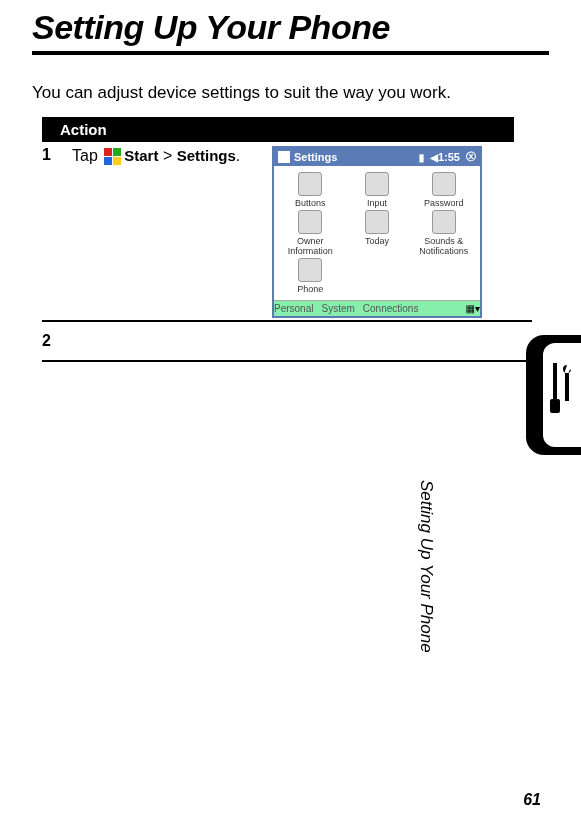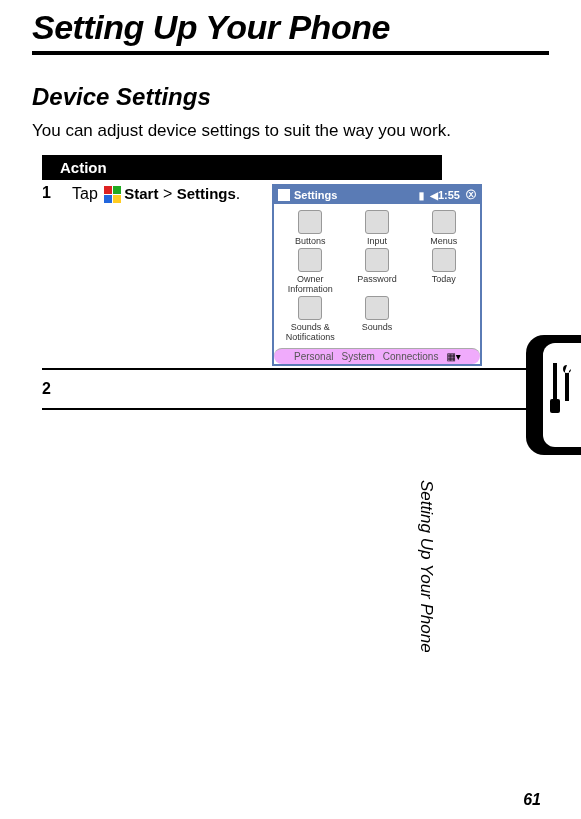--- a/index.html
+++ b/index.html
@@ -37,21 +37,21 @@
   .intro {
     font-size: 17px;
     margin: 0 0 14px 0;
   }
   .action-header {
     background: #000;
     color: #fff;
     font-size: 15px;
     font-weight: bold;
     padding: 4px 18px;
-    width: 400px;
+    width: 472px;
     margin: 0 0 0 10px;
   }
   .row {
     display: flex;
     align-items: flex-start;
     padding: 6px 0 6px 10px;
     width: 490px;
   }
   .step-num {
     font-size: 16px;
@@ -119,26 +119,25 @@
   .ss-cell { display:flex; flex-direction:column; align-items:center; }
   .ss-ic {
     width: 24px; height: 24px;
     background: #ddd;
     border: 1px solid #999;
     margin-bottom: 2px;
     border-radius: 3px;
   }
   .ss-tabs {
     border-top:1px solid #aaa;
-    background:#f0abfc;
+    background:#86efac;
     font-size:10px;
-    padding:2px 20px;
+    padding:2px 0;
     display:flex;
     justify-content:space-between;
-    border-radius:8px;
   }
   .ss-tabs .tabrow span { margin-right:8px; color:#555; }
   .win-flag {
     display:inline-block;
     width:18px;height:18px;
     vertical-align:middle;
     margin:0 2px;
   }
   .win-flag svg { width:18px;height:18px; }
   .side-tab {
@@ -189,21 +188,20 @@
     font-style:italic;
     font-size:16px;
   }
 </style>
 </head>
 <body>
 
 <div class="page">
   <h1 class="chapter-title">Setting Up Your Phone</h1>
   <hr class="rule">
-  <h2 class="section-title">Device Settings</h2>
   <p class="intro">You can adjust device settings to suit the way you work.</p>
 
   <div class="action-header">Action</div>
 
   <div class="row1-wrap">
     <div class="row1-left">
       <div class="step-num">1</div>
       <div class="step-text">
         <span>Tap </span><span class="win-flag"><svg viewBox="0 0 18 18">
               <rect x="0" y="0" width="8" height="8" fill="#d22"></rect>
@@ -227,41 +225,37 @@
         <div class="ss-cell">
             <div class="ss-ic"></div>
             <span>Buttons</span>
           </div>
         <div class="ss-cell">
             <div class="ss-ic"></div>
             <span>Input</span>
           </div>
         <div class="ss-cell">
             <div class="ss-ic"></div>
-            <span>Menus</span>
+            <span>Password</span>
           </div>
         <div class="ss-cell">
             <div class="ss-ic"></div>
             <span>Owner Information</span>
           </div>
         <div class="ss-cell">
             <div class="ss-ic"></div>
-            <span>Password</span>
-          </div>
-        <div class="ss-cell">
-            <div class="ss-ic"></div>
             <span>Today</span>
           </div>
         <div class="ss-cell">
             <div class="ss-ic"></div>
             <span>Sounds &amp; Notifications</span>
           </div>
         <div class="ss-cell">
             <div class="ss-ic"></div>
-            <span>Sounds</span>
+            <span>Phone</span>
           </div>
         <div class="ss-cell"></div>
       </div>
       <div class="ss-tabs">
         <div class="tabrow">
           <span>Personal</span><span>System</span><span>Connections</span>
         </div>
         <span>▦▾</span>
       </div>
     </div>

